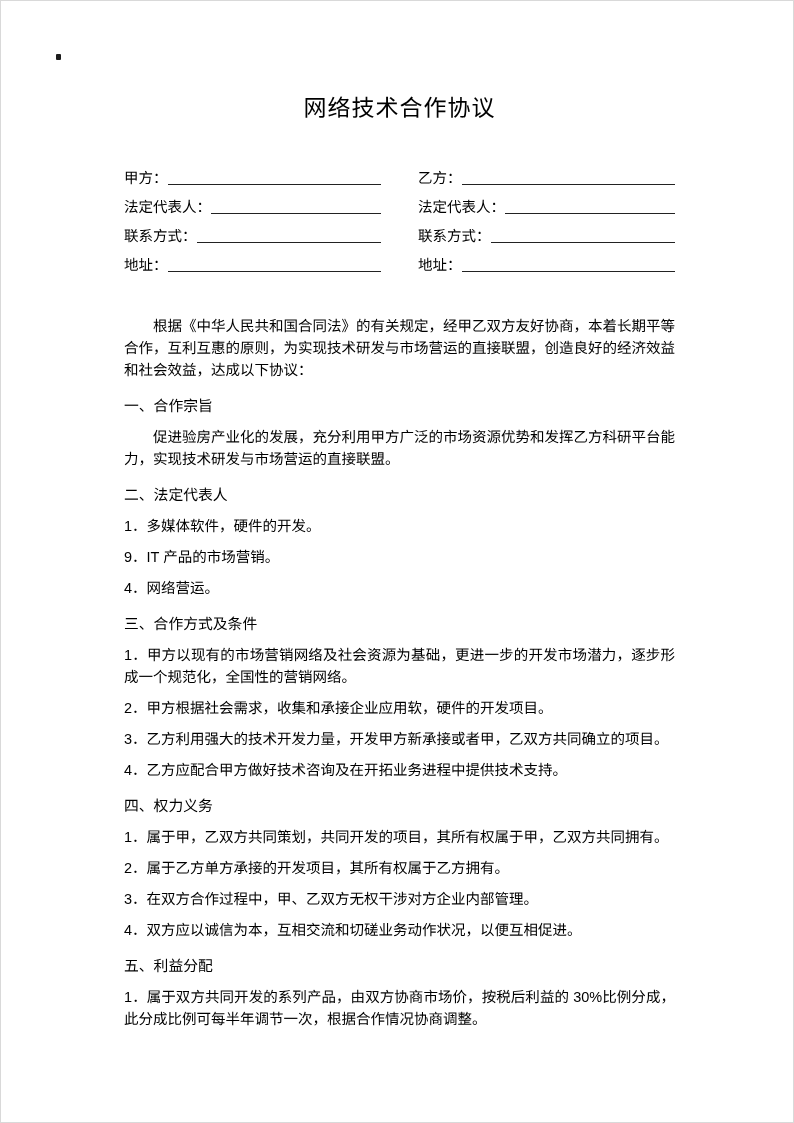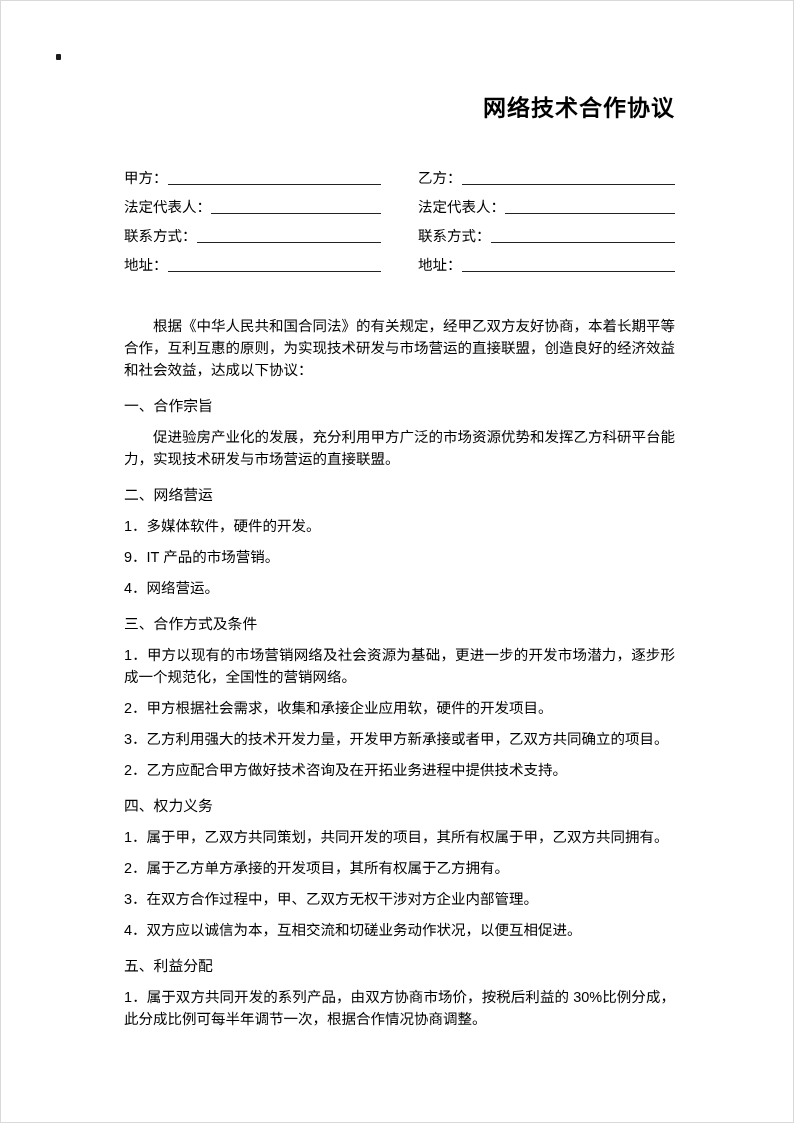--- a/index.html
+++ b/index.html
@@ -10,22 +10,22 @@
     margin:0 auto;
     background:#ffffff;
     border:1px solid #d9d9d9;
     padding:94px 118px 40px 123px;
     font-family:"Liberation Sans","DejaVu Sans",sans-serif;
     color:#000000;
     overflow:hidden;
   }
   .ink-mark { position:absolute; left:55px; top:53px; width:5px; height:6px; background:#1c1c1c; border-radius:1px; }
   .title {
-    text-align:right;
-    font-size:23px; font-weight:700; line-height:26px;
+    text-align:center;
+    font-size:23px; font-weight:400; line-height:26px;
     letter-spacing:1px;
     margin-bottom:38px;
   }
   .form-grid { display:grid; grid-template-columns:1fr 1fr; column-gap:37px; }
   .field { display:flex; align-items:flex-end; height:29px; font-size:14.5px; }
   .field .label { white-space:nowrap; padding-bottom:1px; }
   .blank { flex:1; border-bottom:1px solid #222222; margin-bottom:3px; }
   .para { font-size:14.5px; line-height:22px; text-align:justify; margin:9px 0; }
   .indent { text-indent:2em; }
   .intro { margin-top:40px; }
@@ -78,32 +78,32 @@
   </div>
 
   <p class="para indent intro">根据《中华人民共和国合同法》的有关规定，经甲乙双方友好协商，本着长期平等合作，互利互惠的原则，为实现技术研发与市场营运的直接联盟，创造良好的经济效益和社会效益，达成以下协议：</p>
 
   <section>
     <h2 class="heading">一、合作宗旨</h2>
     <p class="para indent">促进验房产业化的发展，充分利用甲方广泛的市场资源优势和发挥乙方科研平台能力，实现技术研发与市场营运的直接联盟。</p>
   </section>
 
   <section>
-    <h2 class="heading">二、网络营运</h2>
+    <h2 class="heading">二、法定代表人</h2>
     <p class="para">1．多媒体软件，硬件的开发。</p>
     <p class="para">9．IT 产品的市场营销。</p>
     <p class="para">4．网络营运。</p>
   </section>
 
   <section>
     <h2 class="heading">三、合作方式及条件</h2>
     <p class="para">1．甲方以现有的市场营销网络及社会资源为基础，更进一步的开发市场潜力，逐步形成一个规范化，全国性的营销网络。</p>
     <p class="para">2．甲方根据社会需求，收集和承接企业应用软，硬件的开发项目。</p>
     <p class="para">3．乙方利用强大的技术开发力量，开发甲方新承接或者甲，乙双方共同确立的项目。</p>
-    <p class="para">2．乙方应配合甲方做好技术咨询及在开拓业务进程中提供技术支持。</p>
+    <p class="para">4．乙方应配合甲方做好技术咨询及在开拓业务进程中提供技术支持。</p>
   </section>
 
   <section>
     <h2 class="heading">四、权力义务</h2>
     <p class="para">1．属于甲，乙双方共同策划，共同开发的项目，其所有权属于甲，乙双方共同拥有。</p>
     <p class="para">2．属于乙方单方承接的开发项目，其所有权属于乙方拥有。</p>
     <p class="para">3．在双方合作过程中，甲、乙双方无权干涉对方企业内部管理。</p>
     <p class="para">4．双方应以诚信为本，互相交流和切磋业务动作状况，以便互相促进。</p>
   </section>
 

